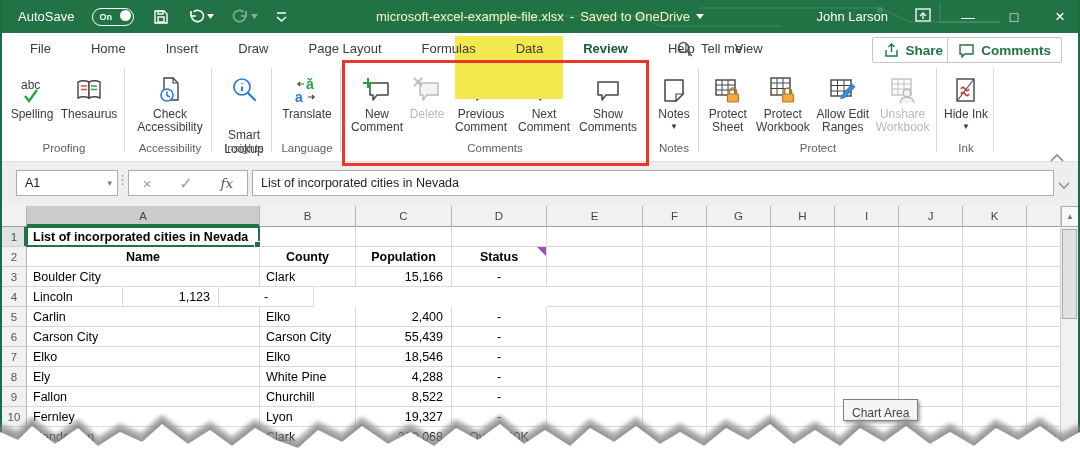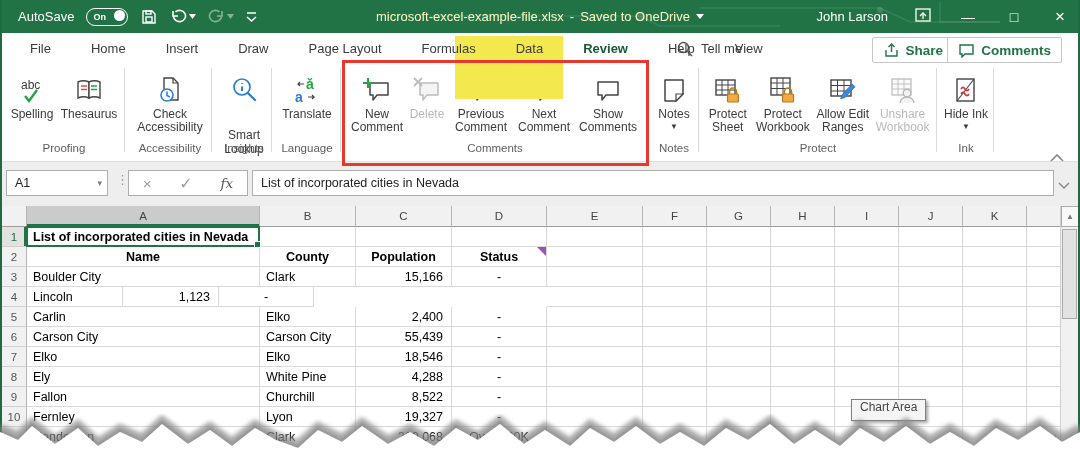--- a/index.html
+++ b/index.html
@@ -6,21 +6,21 @@
   #app{position:relative;width:1080px;height:458px;overflow:hidden;
        font-family:"Liberation Sans","DejaVu Sans",sans-serif;background:#fff;}
   .abs{position:absolute;}
 
   
   .frame-edge{position:absolute;top:0;width:2px;height:450px;background:#1e6b41;}
 
   
   #titlebar{position:absolute;left:0;top:0;width:1080px;height:33px;background:#217346;color:#fff;}
   #titlebar .deco{position:absolute;left:0;top:0;}
-  .tb-left{position:absolute;left:18px;top:0;height:33px;display:flex;align-items:center;gap:12px;}
+  .tb-left{position:absolute;left:18px;top:0;height:33px;display:flex;align-items:center;gap:18px;}
   .autosave-lbl{font-size:13px;color:#fff;}
   .toggle{width:40px;height:16px;border:1.5px solid #fff;border-radius:9px;position:relative;display:flex;align-items:center;}
   .toggle .on-lbl{font-size:9px;font-weight:bold;margin-left:6px;color:#fff;}
   .toggle .knob{position:absolute;right:2px;top:1px;width:11px;height:11px;border-radius:50%;background:#fff;}
   .qat-btn{display:flex;align-items:center;gap:2px;}
   .tb-title{position:absolute;left:0;top:0;width:1080px;height:33px;display:flex;align-items:center;justify-content:center;
             font-size:13px;color:#fef9c3;gap:6px;pointer-events:none;}
   .tb-right{position:absolute;right:10px;top:0;height:33px;display:flex;align-items:center;gap:26px;}
   .tb-user{font-size:13px;}
   .winctl{font-size:14px;color:#fff;width:20px;text-align:center;}
@@ -46,21 +46,21 @@
   .rbtn .ric{height:34px;display:flex;align-items:flex-end;justify-content:center;padding-top:4px;}
   .rlbl{font-size:12px;line-height:1.12;color:#3b3b3b;margin-top:2px;}
   .rlbl.dis{color:#b8b8b8;}
   .ddarrow{font-size:8px;color:#3b3b3b;margin-top:1px;}
   #red-rect{position:absolute;left:342px;top:60px;width:301px;height:100px;border:3px solid #e8382d;z-index:4;pointer-events:none;}
   #collapse-chev{position:absolute;left:1048px;top:84px;}
 
   
   #fbar{position:absolute;left:2px;top:162px;width:1076px;height:44px;background:#eeeeee;}
   .fbox{position:absolute;top:8px;height:26px;background:#fff;border:1px solid #acacac;box-sizing:border-box;display:flex;align-items:center;}
-  #namebox{left:4px;width:102px;font-size:12.5px;color:#222;padding-left:8px;}
+  #namebox{left:14px;width:102px;font-size:12.5px;color:#222;padding-left:8px;}
   #namebox .nb-arrow{position:absolute;right:5px;color:#7a7a7a;font-size:9px;}
   #fdots{position:absolute;left:114px;top:10px;color:#9a9a9a;font-size:13px;}
   #fxbox{left:126px;width:120px;justify-content:space-around;color:#9a9a9a;}
   #fxbox .fx{font-family:"DejaVu Serif",serif;font-style:italic;font-size:13.5px;color:#555;}
   #formulabox{left:250px;width:802px;font-size:12.5px;color:#222;padding-left:8px;}
 
   
   #sheet{position:absolute;left:2px;top:206px;width:1058px;height:241px;background:#fff;}
   .srow{display:flex;height:20px;}
   .hrow{display:flex;height:21px;}
@@ -84,21 +84,21 @@
       background-image:repeating-linear-gradient(to bottom,transparent 0 19px,#d9d9d9 19px 20px);}
   #empty-grid-e{left:545px;width:96px;border-right:1px solid #d9d9d9;box-sizing:border-box;}
   #empty-grid-rest{left:641px;width:417px;
       background-image:repeating-linear-gradient(to bottom,transparent 0 19px,#d9d9d9 19px 20px),
                        repeating-linear-gradient(to right,transparent 0 63px,#d9d9d9 63px 64px);}
   #sel-a1{position:absolute;left:24px;top:20px;width:234px;height:21px;border:2px solid #217346;box-sizing:border-box;}
   #fill-handle{position:absolute;right:-3px;bottom:-3px;width:5px;height:5px;background:#217346;border:1px solid #fff;}
   #cmt-tri{position:absolute;right:0;top:0;width:0;height:0;
            border-left:9px solid transparent;border-top:9px solid #a24dba;}
   #tooltip{position:absolute;left:841px;top:193px;height:20px;padding:0 8px;background:#f5f5f5;border:1px solid #808080;
-           box-shadow:2px 2px 3px rgba(0,0,0,.35);font-size:12px;color:#444;display:flex;align-items:flex-start;z-index:5;margin-left:8px;}
+           box-shadow:2px 2px 3px rgba(0,0,0,.35);font-size:12px;color:#444;display:flex;align-items:flex-end;z-index:5;}
 
   
   #vscroll{position:absolute;left:1060px;top:206px;width:18px;height:235px;background:#f1f1f1;border-left:1px solid #d0d0d0;}
   #vs-up{width:18px;height:21px;background:#f8f8f8;border:1px solid #ababab;box-sizing:border-box;
          display:flex;align-items:center;justify-content:center;font-size:8px;color:#7a7a7a;}
   #vs-thumb{position:absolute;left:1px;top:23px;width:15px;height:90px;background:#e2e2e2;border:1px solid #ababab;box-sizing:border-box;}
 
   
   #tear{position:absolute;left:0;top:414px;width:1080px;height:44px;z-index:9;pointer-events:none;}
 </style>

